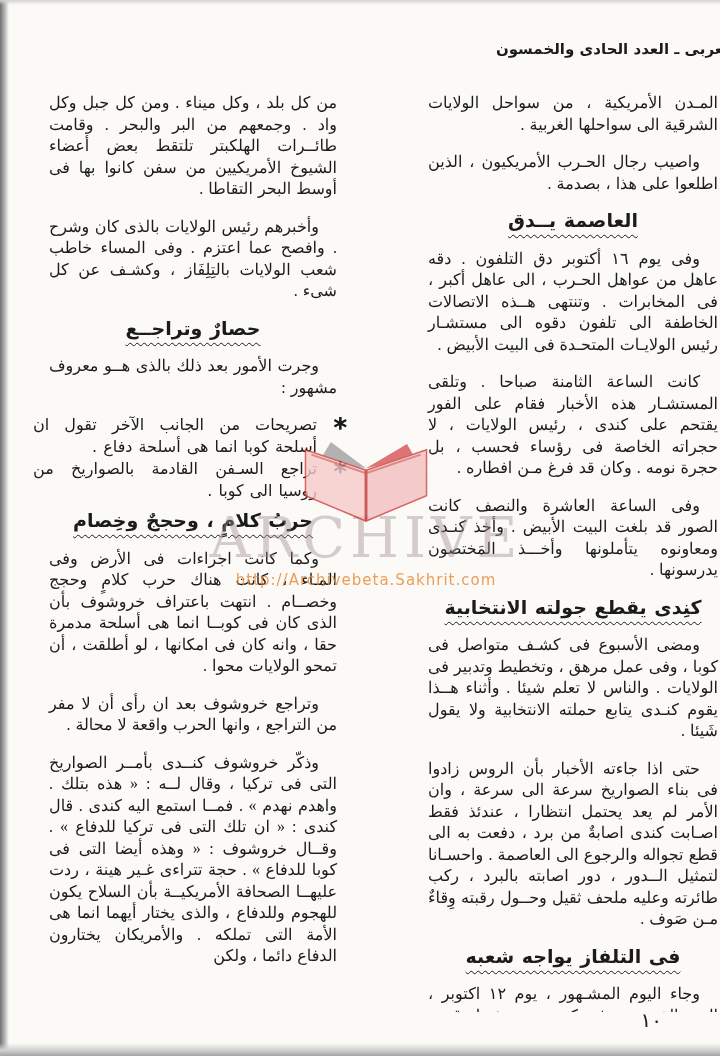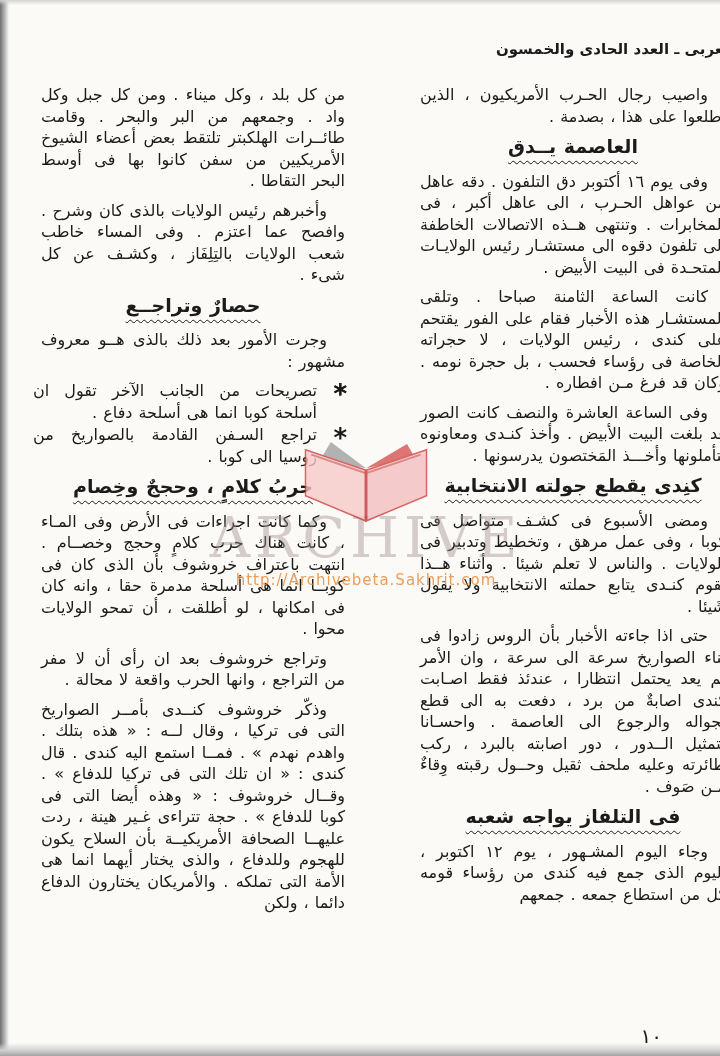--- a/index.html
+++ b/index.html
@@ -24,21 +24,21 @@
   }
 
   .col {
     position:absolute; top:76px; height:936px; overflow:hidden;
     direction:rtl; text-align:justify;
     font-size:16px; line-height:21.5px; word-spacing:1px;
   }
   .col-right { right:26px;  width:322px; }
   .col-left  { left:33px;   width:320px; }
 
-  .para { margin:8px; text-indent:18px; }
+  .para { margin:16px; text-indent:18px;font-family:Liberation Serif, serif; }
   .para.cont { text-indent:0; }
 
   .head {
     display:block; margin:9px 0 13px; text-indent:0;
     font-size:19px; font-weight:bold; text-align:center;
     text-decoration:underline; text-decoration-style:wavy;
     text-decoration-thickness:1px; text-underline-offset:7px;
   }
 
   .bullet { position:relative; margin:1px 0; padding-right:36px; text-indent:0; }
@@ -56,32 +56,33 @@
     font-family:"DejaVu Serif", serif; font-size:56px; line-height:1;
     letter-spacing:5px; color:rgba(158,138,140,0.42); margin-top:-13px;
     font-weight:normal; white-space:nowrap;
   }
   .wm-url {
     font-size:15px; letter-spacing:1px; margin-top:5px;
     color:rgba(232,137,55,0.82); white-space:nowrap;
   }
 
   .page-number {
-    position:absolute; bottom:8px; right:98px;
+    position:absolute; bottom:24px; right:98px;
     font-size:20px; direction:rtl;
   }
 </style>
 </head>
 <body>
 
 <div class="page">
 
   <div class="masthead">العربى ـ العدد الحادى والخمسون</div>
 
   <div class="col col-right">
+    <p class="para cont">المـدن الأمريكية ، من سواحل الولايات الشرقية الى سواحلها الغربية .</p>
     <p class="para">واصيب رجال الحـرب الأمريكيون ، الذين اطلعوا على هذا ، بصدمة .</p>
     <h2 class="head">العاصمة يــدق</h2>
     <p class="para">وفى يوم ١٦ أكتوبر دق التلفون . دقه عاهل من عواهل الحـرب ، الى عاهل أكبر ، فى المخابرات . وتنتهى هــذه الاتصالات الخاطفة الى تلفون دقوه الى مستشـار رئيس الولايـات المتحـدة فى البيت الأبيض .</p>
     <p class="para">كانت الساعة الثامنة صباحا . وتلقى المستشـار هذه الأخبار فقام على الفور يقتحم على كندى ، رئيس الولايات ، لا حجراته الخاصة فى رؤساء فحسب ، بل حجرة نومه . وكان قد فرغ مـن افطاره .</p>
     <p class="para">وفى الساعة العاشرة والنصف كانت الصور قد بلغت البيت الأبيض . وأخذ كنـدى ومعاونوه يتأملونها وأخـــذ المَختصون يدرسونها .</p>
     <h2 class="head">كنِدى يقطع جولته الانتخابية</h2>
     <p class="para">ومضى الأسبوع فى كشـف متواصل فى كوبا ، وفى عمل مرهق ، وتخطيط وتدبير فى الولايات . والناس لا تعلم شيئا . وأثناء هــذا يقوم كنـدى يتابع حملته الانتخابية ولا يقول شَيئا .</p>
     <p class="para">حتى اذا جاءته الأخبار بأن الروس زادوا فى بناء الصواريخ سرعة الى سرعة ، وان الأمر لم يعد يحتمل انتظارا ، عندئذ فقط اصـابت كندى اصابةٌ من برد ، دفعت به الى قطع تجواله والرجوع الى العاصمة . واحسـانا لتمثيل الــدور ، دور اصابته بالبرد ، ركب طائرته وعليه ملحف ثقيل وحــول رقبته وِقاءٌ مـن صَوف .</p>
     <h2 class="head">فى التلفاز يواجه شعبه</h2>
     <p class="para">وجاء اليوم المشـهور ، يوم ١٢ اكتوبر ، اليوم الذى جمع فيه كندى من رؤساء قومه كل من استطاع جمعه . جمعهم</p>

